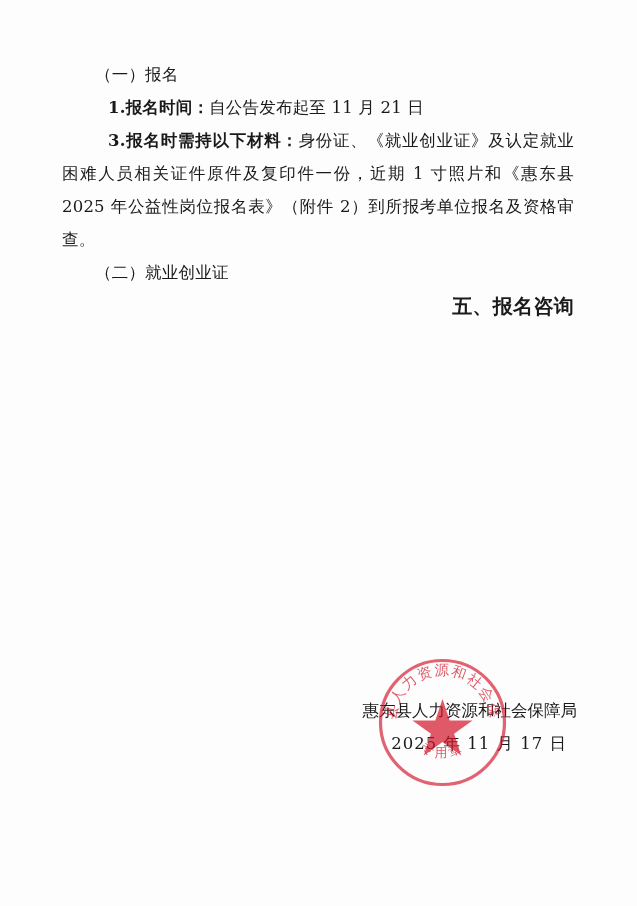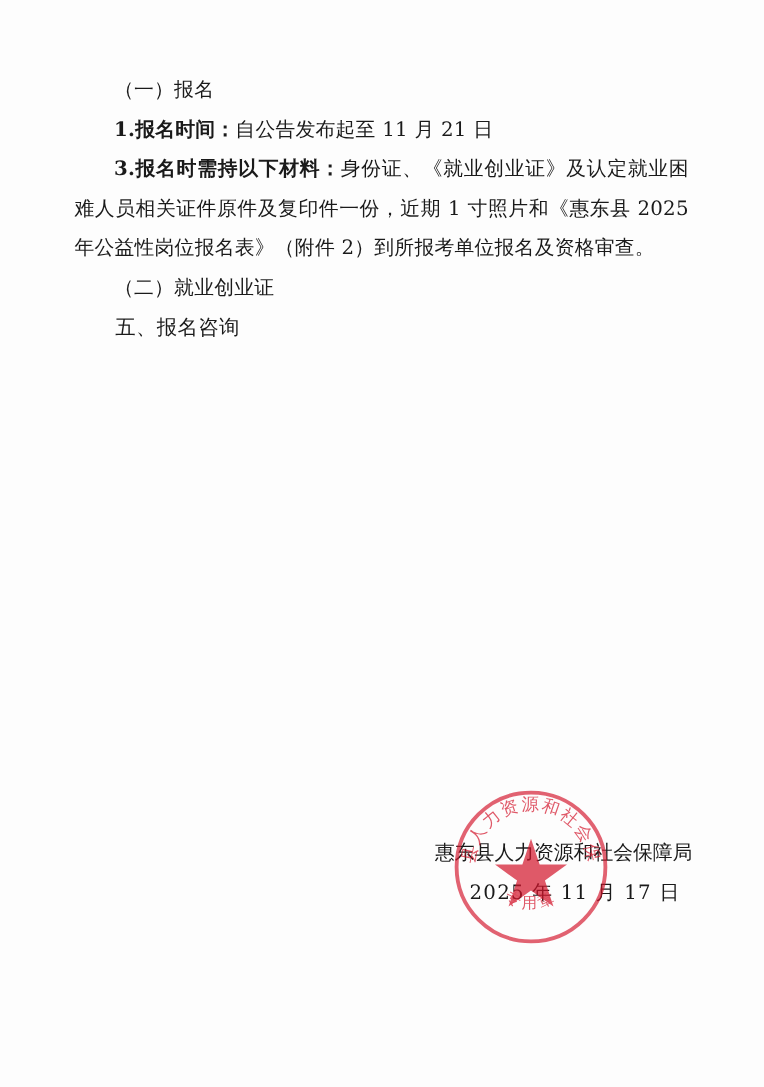--- a/index.html
+++ b/index.html
@@ -35,27 +35,29 @@
     text-align: justify;
     text-justify: inter-ideograph;
     margin: 0 0 0 0;
     letter-spacing: 0.2px;
   }
   .indent2 {
     text-indent: 2em;
   }
   .bold-lead {
     font-weight: bold;
+    margin-left: 13px;
   }
   .heading {
-    font-size: 17px;
-    font-weight: normal;
+    font-size: 20px;
+    font-weight: bold;
     line-height: 34px;
     margin: 0;
     letter-spacing: 0.3px;
+    text-align: right;
   }
   .sign-block {
     position: absolute;
     right: 60px;
     top: 694px;
     width: 260px;
     text-align: right;
     font-size: 16.5px;
     line-height: 33px;
   }

